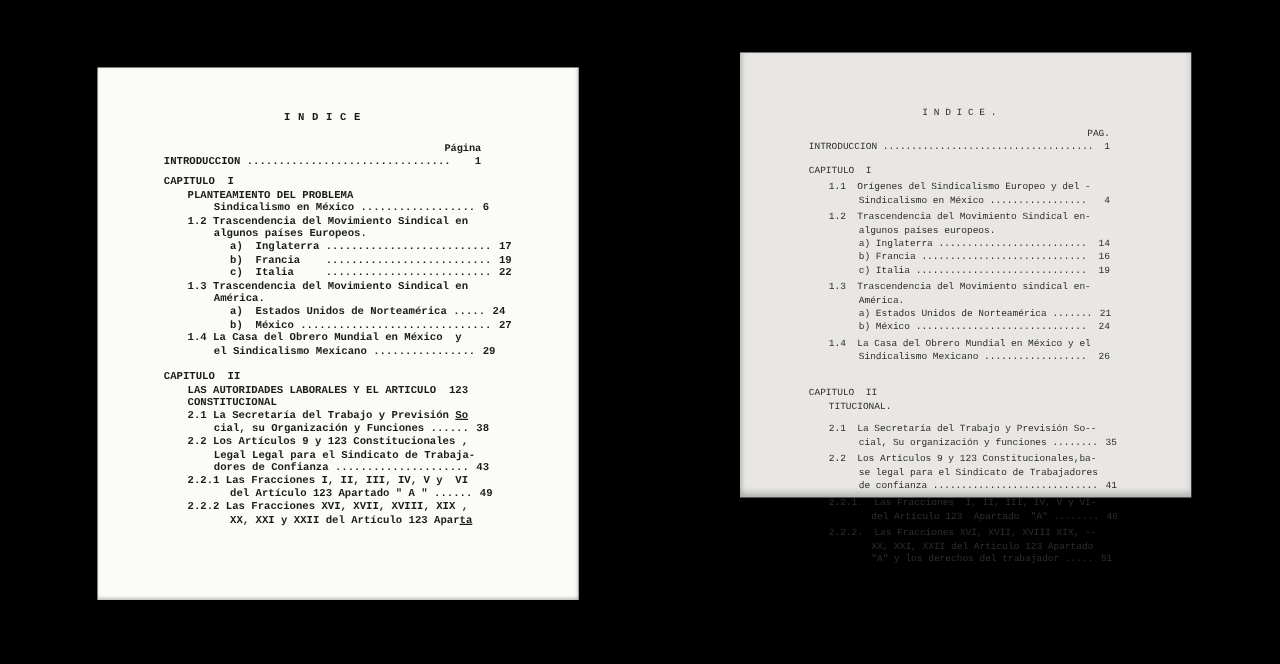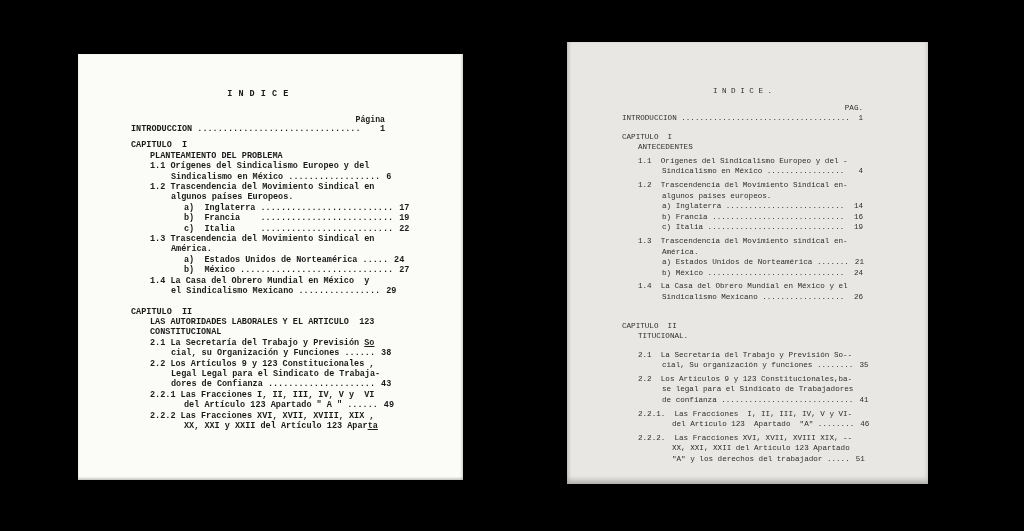--- a/index.html
+++ b/index.html
@@ -23,21 +23,21 @@
   .left .doc-title { font-size: 8.5px; font-weight: 700; text-align: center; letter-spacing: 0.5px; }
   .left .pagcol { font-size: 8.2px; font-weight: 700; text-align: right; margin-top: 16px; line-height: 9px; }
   .left .toc { font-size: 8.5px; font-weight: 700; }
   .left .row { line-height: 10.4px; }
   .left .ind1 { padding-left: 19px; }
   .left .ind2 { padding-left: 40px; }
   .left .ind3 { padding-left: 53px; }
 
   
   .page.right {
-    left: 567px; top: 42px; width: 361px; height: 442px;
+    left: 592px; top: 42px; width: 361px; height: 356px;
     background: #e8e7e3; color: #2f2e2b;
     box-shadow: inset 0 -4px 5px rgba(0,0,0,.22), inset 2px 0 3px rgba(0,0,0,.08);
   }
   .right .content { position: absolute; left: 55px; top: 45px; width: 241px; }
   .right .doc-title { font-size: 7.6px; font-weight: 400; text-align: center; }
   .right .pagcol { font-size: 7.6px; text-align: right; margin-top: 9px; line-height: 9px; }
   .right .toc { font-size: 7.6px; font-weight: 400; }
   .right .row { line-height: 10.6px; }
   .right .ind1 { padding-left: 16px; }
   .right .ind2 { padding-left: 40px; }
@@ -55,21 +55,20 @@
 <div class="stage" style="background: rgb(0, 0, 0);">
 
   <section class="page left" style="background: rgb(251, 251, 248); color: rgb(27, 27, 27);">
     <div class="content">
       <div class="doc-title">I N D I C E</div>
       <div class="pagcol">Página</div>
       <div class="toc" id="toc-left">
           <div class="row ind0"><span class="txt">INTRODUCCION ................................</span><span class="pg">1</span></div>
           <div class="row ind0" style="margin-top: 6px;"><span class="txt">CAPITULO  I</span></div>
           <div class="row ind1"><span class="txt">PLANTEAMIENTO DEL PROBLEMA</span></div>
-          <div class="row ind1"><span class="txt">1.1 Orígenes del Sindicalismo Europeo y del</span></div>
           <div class="row ind2"><span class="txt">Sindicalismo en México ..................</span><span class="pg">6</span></div>
           <div class="row ind1"><span class="txt">1.2 Trascendencia del Movimiento Sindical en</span></div>
           <div class="row ind2"><span class="txt">algunos países Europeos.</span></div>
           <div class="row ind3"><span class="txt">a)  Inglaterra ..........................</span><span class="pg">17</span></div>
           <div class="row ind3"><span class="txt">b)  Francia    ..........................</span><span class="pg">19</span></div>
           <div class="row ind3"><span class="txt">c)  Italia     ..........................</span><span class="pg">22</span></div>
           <div class="row ind1"><span class="txt">1.3 Trascendencia del Movimiento Sindical en</span></div>
           <div class="row ind2"><span class="txt">América.</span></div>
           <div class="row ind3"><span class="txt">a)  Estados Unidos de Norteamérica .....</span><span class="pg">24</span></div>
           <div class="row ind3"><span class="txt">b)  México ..............................</span><span class="pg">27</span></div>
@@ -91,21 +90,20 @@
     </div>
   </section>
 
   <section class="page right" style="background: rgb(232, 231, 227); color: rgb(47, 46, 43);">
     <div class="content">
       <div class="doc-title">I N D I C E .</div>
       <div class="pagcol">PAG.</div>
       <div class="toc" id="toc-right">
           <div class="row ind0"><span class="txt">INTRODUCCION .....................................</span><span class="pg">1</span></div>
           <div class="row ind0" style="margin-top: 8px;"><span class="txt">CAPITULO  I</span></div>
-          <div class="row ind1"><span class="txt">ANTECEDENTES</span></div>
           <div class="row ind1" style="margin-top: 3px;"><span class="txt">1.1  Orígenes del Sindicalismo Europeo y del -</span></div>
           <div class="row ind2"><span class="txt">Sindicalismo en México .................</span><span class="pg">4</span></div>
           <div class="row ind1" style="margin-top: 3px;"><span class="txt">1.2  Trascendencia del Movimiento Sindical en-</span></div>
           <div class="row ind2"><span class="txt">algunos países europeos.</span></div>
           <div class="row ind2"><span class="txt">a) Inglaterra ..........................</span><span class="pg">14</span></div>
           <div class="row ind2"><span class="txt">b) Francia .............................</span><span class="pg">16</span></div>
           <div class="row ind2"><span class="txt">c) Italia ..............................</span><span class="pg">19</span></div>
           <div class="row ind1" style="margin-top: 3px;"><span class="txt">1.3  Trascendencia del Movimiento sindical en-</span></div>
           <div class="row ind2"><span class="txt">América.</span></div>
           <div class="row ind2"><span class="txt">a) Estados Unidos de Norteamérica .......</span><span class="pg">21</span></div>

